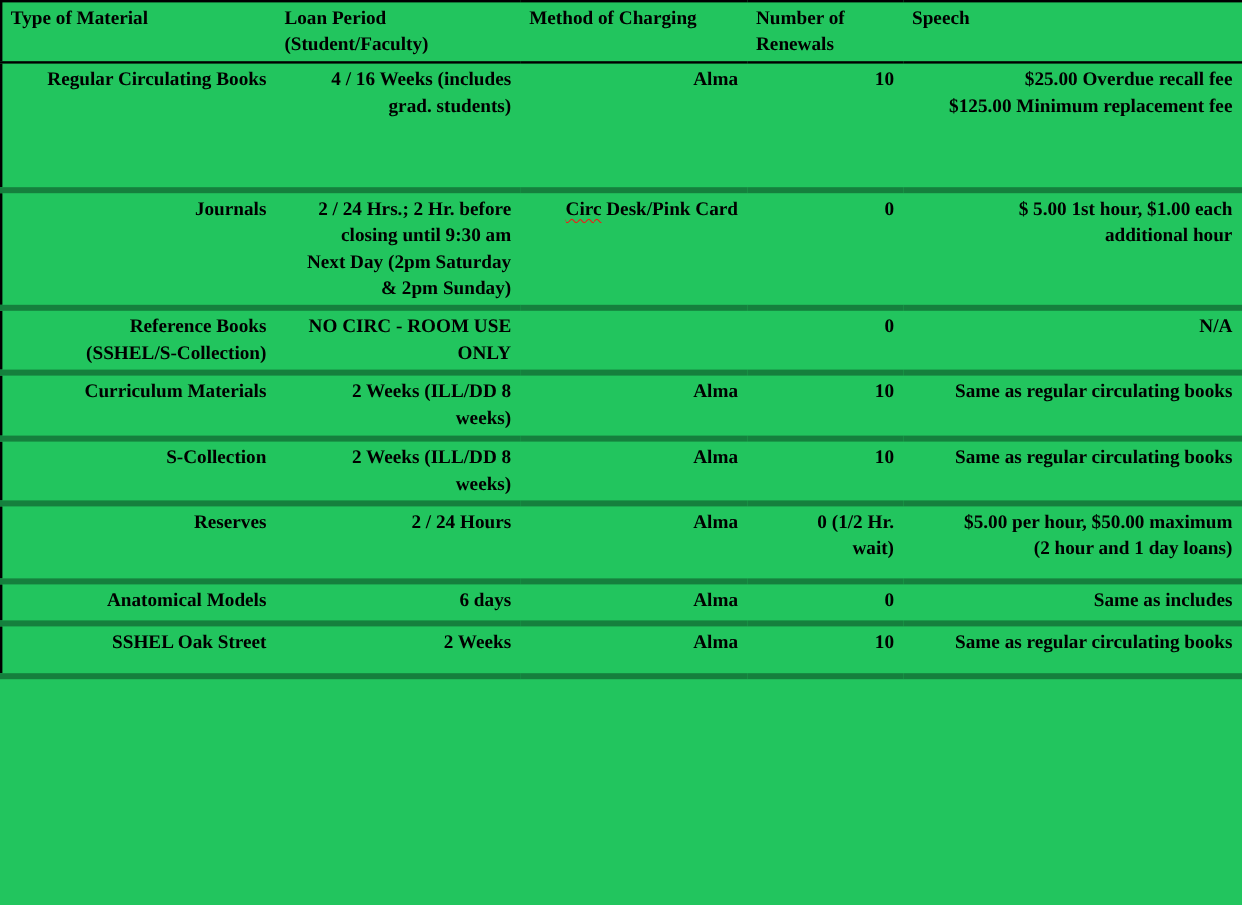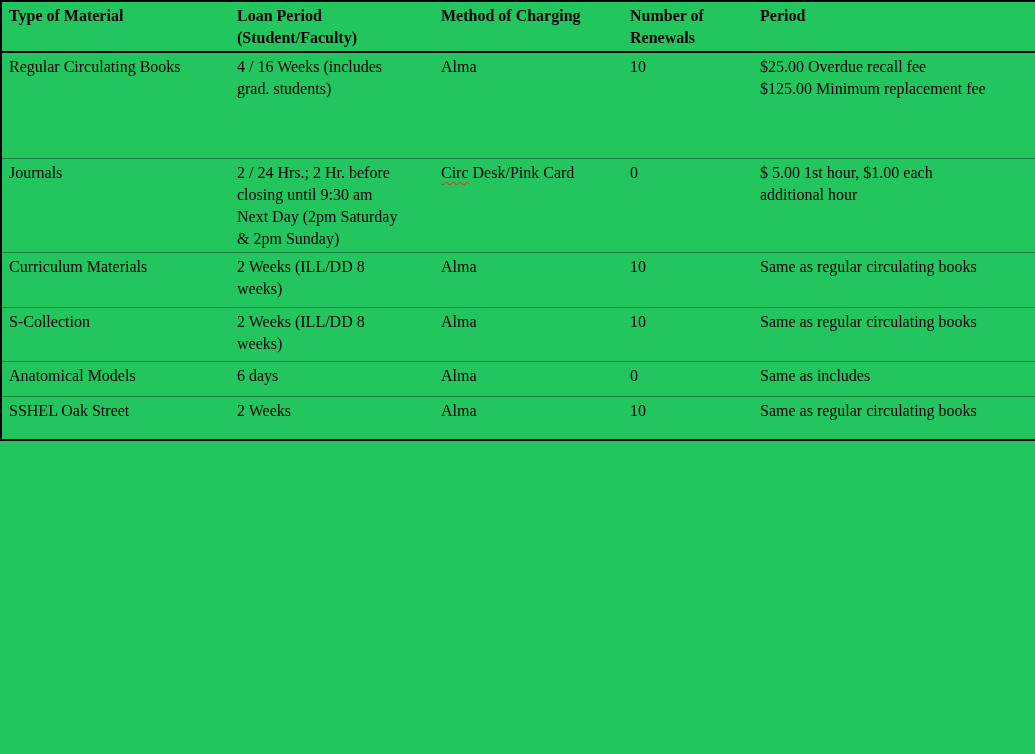--- a/index.html
+++ b/index.html
@@ -36,22 +36,23 @@
     text-align: left;
     padding: 3px 8px 2px 7px;
     white-space: pre-line;
     overflow: hidden;
   }
   thead th {
     font-weight: bold;
     border-bottom: 2px solid #000;
   }
   tbody td {
-    border-bottom: 1px solid #15803d;
-    font-weight: normal;
+    border-bottom: 5px solid #15803d;
+    font-weight: bold;
+    text-align: right;
   }
   .misspelled {
     text-decoration-line: underline;
     text-decoration-style: wavy;
     text-decoration-color: #e3261b;
     text-decoration-thickness: 1px;
     text-underline-offset: 3px;
     text-decoration-skip-ink: none;
   }
 </style>
@@ -68,21 +69,21 @@
         <col class="c5">
     </colgroup>
     <thead>
       <tr style="height:47px">
         <th>Type of Material</th>
         <th>Loan Period
 (Student/Faculty)</th>
         <th>Method of Charging</th>
         <th>Number of
 Renewals</th>
-        <th>Period</th>
+        <th>Speech</th>
       </tr>
     </thead>
     <tbody>
       <tr style="height:106px">
         <td>Regular Circulating Books</td>
         <td>4 / 16 Weeks (includes
 grad. students)</td>
         <td>Alma</td>
         <td>10</td>
         <td>$25.00 Overdue recall fee
@@ -92,35 +93,53 @@
         <td>Journals</td>
         <td>2 / 24 Hrs.; 2 Hr. before
 closing until 9:30 am
 Next Day (2pm Saturday
 &amp; 2pm Sunday)</td>
         <td><span class="misspelled">Circ</span><span> Desk/Pink Card</span></td>
         <td>0</td>
         <td>$ 5.00 1st hour, $1.00 each
 additional hour</td>
       </tr>
+      <tr style="height:48px">
+        <td>Reference Books
+(SSHEL/S-Collection)</td>
+        <td>NO CIRC - ROOM USE
+ONLY</td>
+        <td></td>
+        <td>0</td>
+        <td>N/A</td>
+      </tr>
       <tr style="height:55px">
         <td>Curriculum Materials</td>
         <td>2 Weeks (ILL/DD 8
 weeks)</td>
         <td>Alma</td>
         <td>10</td>
         <td>Same as regular circulating books</td>
       </tr>
       <tr style="height:54px">
         <td>S-Collection</td>
         <td>2 Weeks (ILL/DD 8
 weeks)</td>
         <td>Alma</td>
         <td>10</td>
         <td>Same as regular circulating books</td>
+      </tr>
+      <tr style="height:65px">
+        <td>Reserves</td>
+        <td>2 / 24 Hours</td>
+        <td>Alma</td>
+        <td>0 (1/2 Hr.
+wait)</td>
+        <td>$5.00 per hour, $50.00 maximum
+(2 hour and 1 day loans)</td>
       </tr>
       <tr style="height:35px">
         <td>Anatomical Models</td>
         <td>6 days</td>
         <td>Alma</td>
         <td>0</td>
         <td>Same as includes</td>
       </tr>
       <tr style="height:44px">
         <td>SSHEL Oak Street</td>

